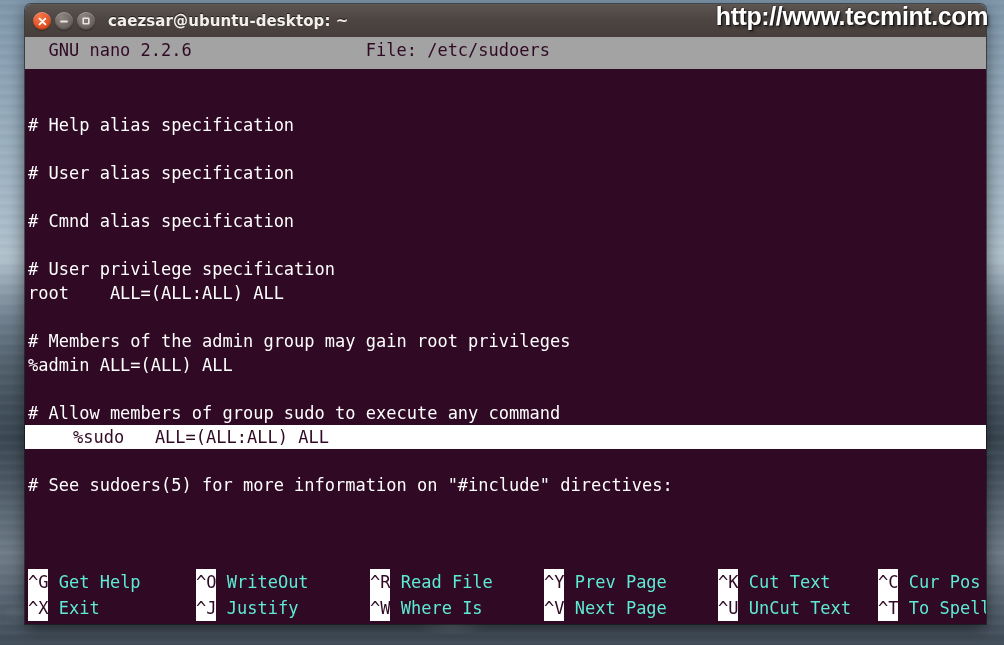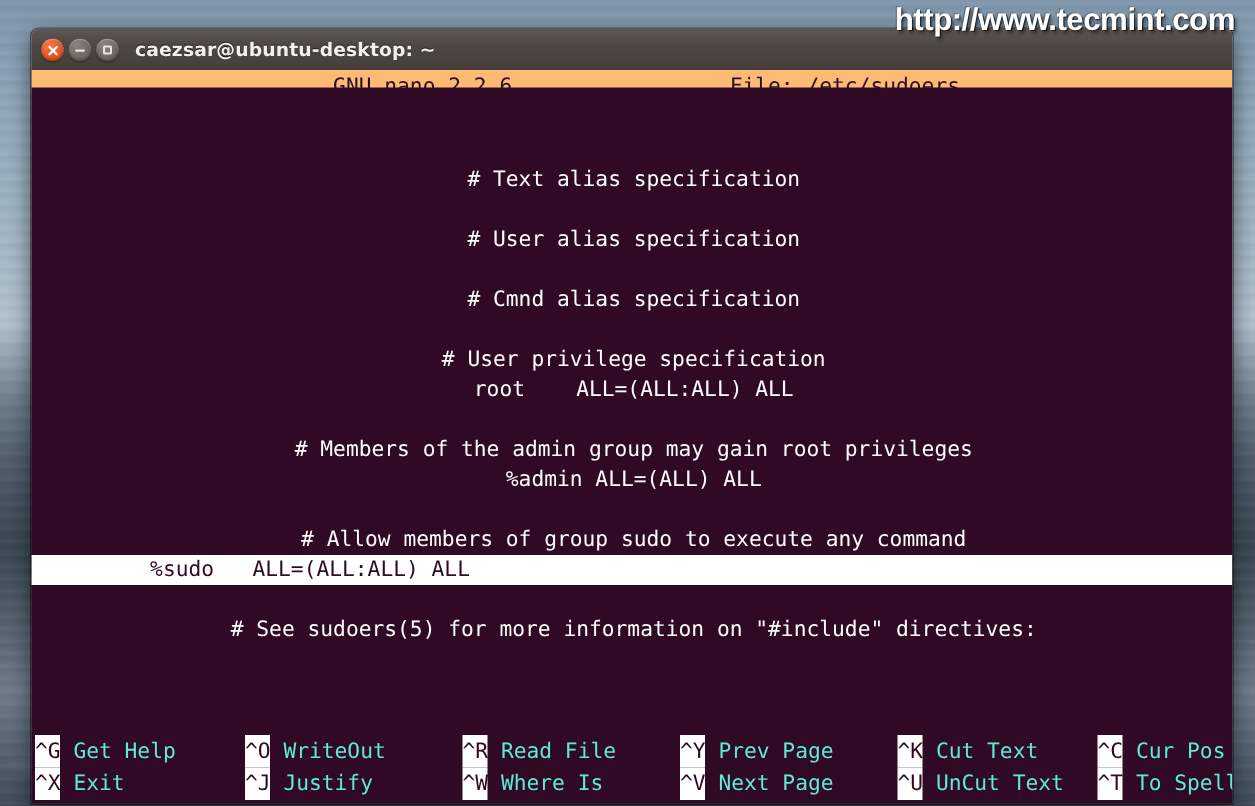--- a/index.html
+++ b/index.html
@@ -75,28 +75,27 @@
        2px 2px 3px rgba(0,0,0,.45),
       -1px -1px 0 rgba(0,0,0,.25);
     white-space: nowrap;
     z-index: 50;
   }
 
   
   #term-window {
     position: absolute;
     left: 25px;
-    top: 23px;
+    top: 4px;
     width: 961px;
     height: 620px;
     border-radius: 6px 6px 0 0;
     box-shadow: 0 5px 18px rgba(0,0,0,.55), 0 0 0 1px rgba(0,0,0,.45);
     overflow: hidden;
     z-index: 20;
-    text-align: center;
   }
 
   #titlebar {
     position: relative;
     height: 33px;
     background: linear-gradient(180deg, #5c5450 0%, #4c4542 45%, #453e3b 100%);
     border-radius: 6px 6px 0 0;
     border-top: 1px solid rgba(255,255,255,.13);
     display: flex;
     align-items: center;
@@ -153,23 +152,23 @@
   .nano-row {
     white-space: pre;
     height: 24px;
     line-height: 24px;
     padding-left: 3px;
     box-sizing: border-box;
   }
 
   
   #nano-titlebar {
-    background: #fdba74;
+    background: #a3a3a3;
     color: #300a24;
-    height: 14px;
+    height: 32px;
     line-height: 26px;
     white-space: pre;
     padding-left: 3px;
     font-weight: normal;
     box-sizing: border-box;
   }
 
   #nano-text {
     position: absolute;
     top: 28px;
@@ -251,21 +250,21 @@
     <div id="title-text">caezsar@ubuntu-desktop: ~</div>
   </div>
 
   <div id="term-body">
 
     <div id="nano-titlebar">  GNU nano 2.2.6                 File: /etc/sudoers</div>
 
     <div id="nano-text">
         <div class="nano-row blank"> </div>
         <div class="nano-row blank"> </div>
-        <div class="nano-row"># Text alias specification</div>
+        <div class="nano-row"># Help alias specification</div>
         <div class="nano-row blank"> </div>
         <div class="nano-row"># User alias specification</div>
         <div class="nano-row blank"> </div>
         <div class="nano-row"># Cmnd alias specification</div>
         <div class="nano-row blank"> </div>
         <div class="nano-row"># User privilege specification</div>
         <div class="nano-row">root    ALL=(ALL:ALL) ALL</div>
         <div class="nano-row blank"> </div>
         <div class="nano-row"># Members of the admin group may gain root privileges</div>
         <div class="nano-row">%admin ALL=(ALL) ALL</div>

